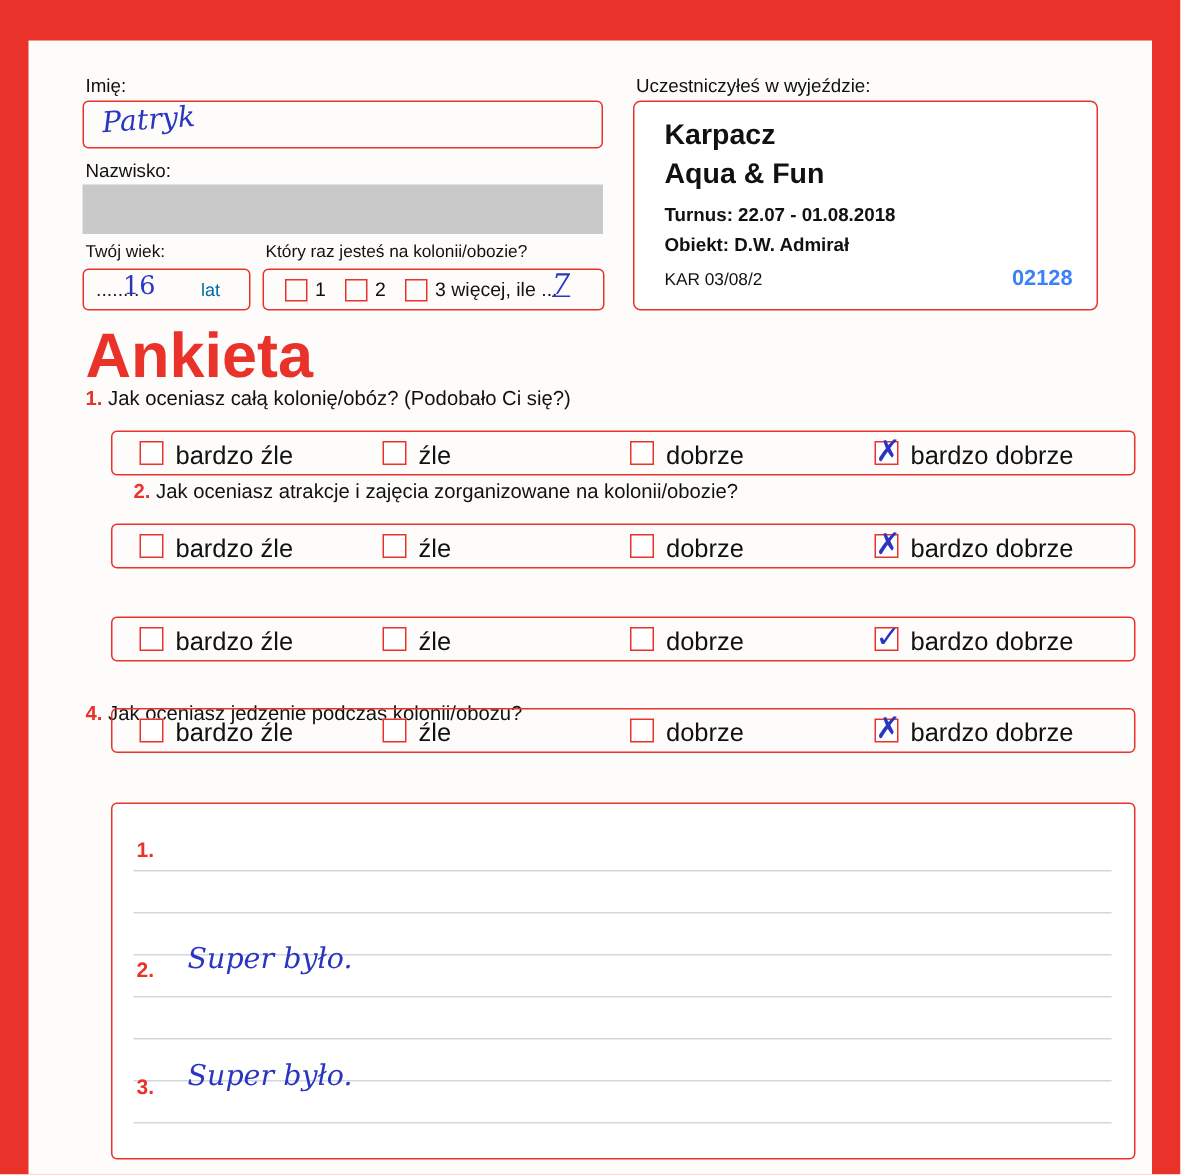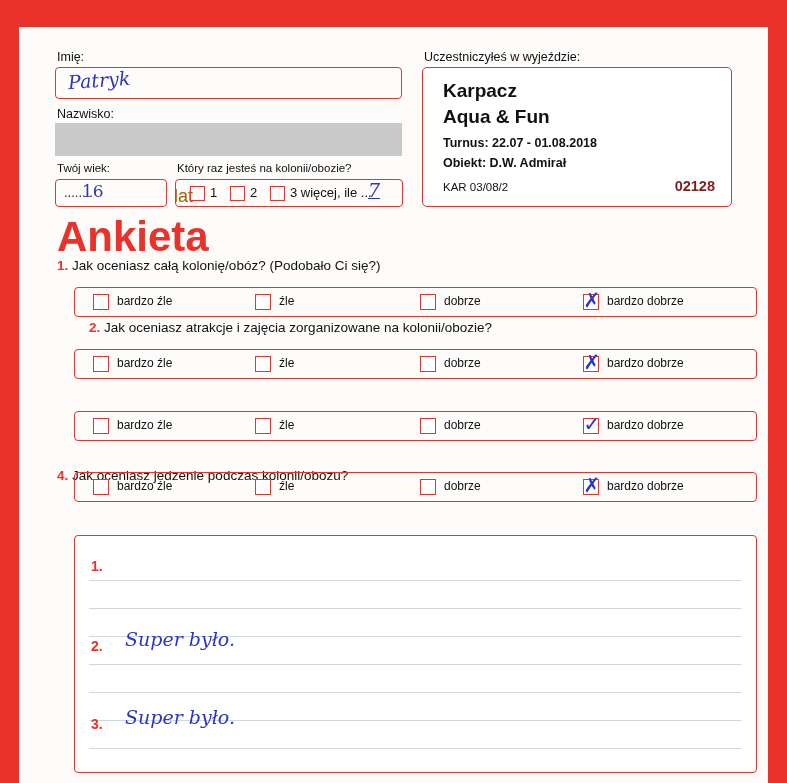--- a/index.html
+++ b/index.html
@@ -78,21 +78,21 @@
     font-size: 13px; color: #222;
   }
   #age-value {
     position: absolute; left: 26px; top: 1px;
     font-size: 17px;
     color: #2b36c0;
     font-family: "DejaVu Serif", serif;
   }
   #age-unit {
     position: absolute; left: 78px; top: 6px;
-    font-size: 18px; color: #a16207; margin-left: 40px;
+    font-size: 12px; color: #0369a1;
   }
 
   #times-box {
     position: absolute;
     left: 156px; top: 152px;
     width: 228px; height: 28px;
     border: 1.6px solid #e8322a;
     border-radius: 4px;
     box-sizing: border-box;
   }
@@ -144,21 +144,21 @@
   #trip-obiekt {
     position: absolute; left: 20px; top: 88px;
     font-size: 12.5px; font-weight: bold; color: #111;
   }
   #trip-code {
     position: absolute; left: 20px; top: 113px;
     font-size: 11.5px; color: #111;
   }
   #trip-number {
     position: absolute; right: 16px; top: 110px;
-    font-size: 14.5px; font-weight: bold; color: #7f1d1d;
+    font-size: 14.5px; font-weight: bold; color: #3b82f6;
   }
 
   
   #title {
     position: absolute;
     left: 38px; top: 186px;
     font-size: 42px;
     font-weight: bold;
     color: #e8322a;
     letter-spacing: 0px;
@@ -189,21 +189,21 @@
     position: absolute;
     left: 0; top: 1px;
     width: 16px; height: 16px;
     border: 1.6px solid #e8322a;
     box-sizing: border-box;
     background: #fff;
   }
   .ans .txt {
     position: absolute;
     left: 24px; top: 1px;
-    font-size: 12px;
+    font-size: 17px;
     color: #111;
     white-space: nowrap;
   }
   .mark {
     position: absolute;
     left: -2px; top: -4px;
     width: 22px; height: 24px;
     color: #2b36c0;
     font-size: 20px;
     font-family: "DejaVu Sans", sans-serif;

